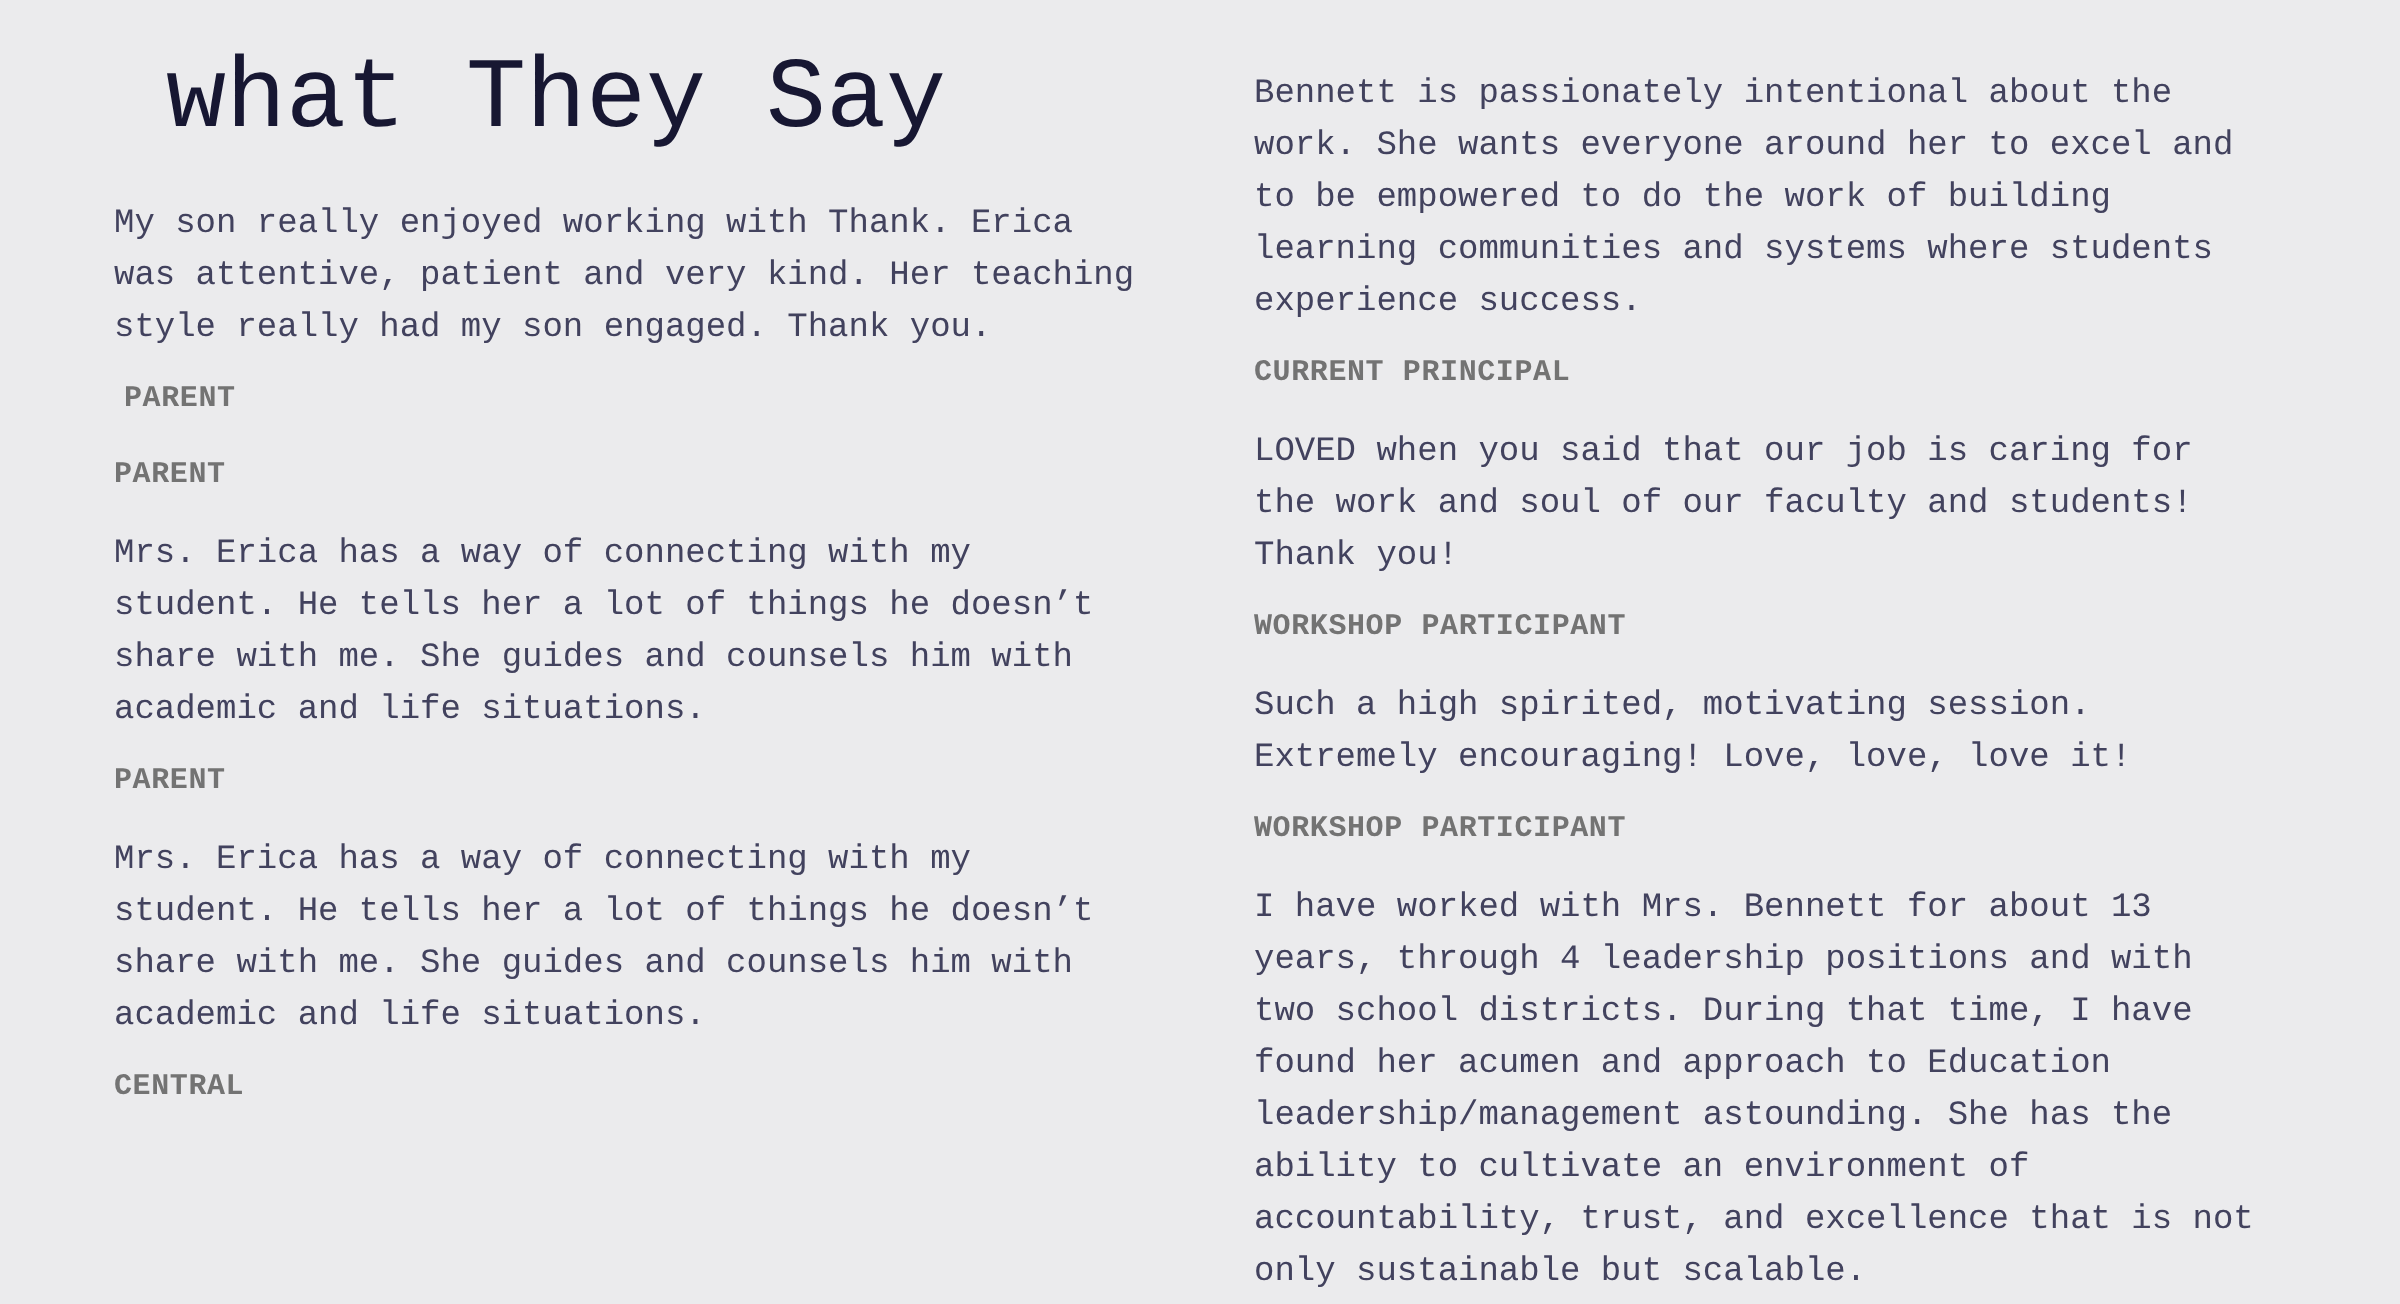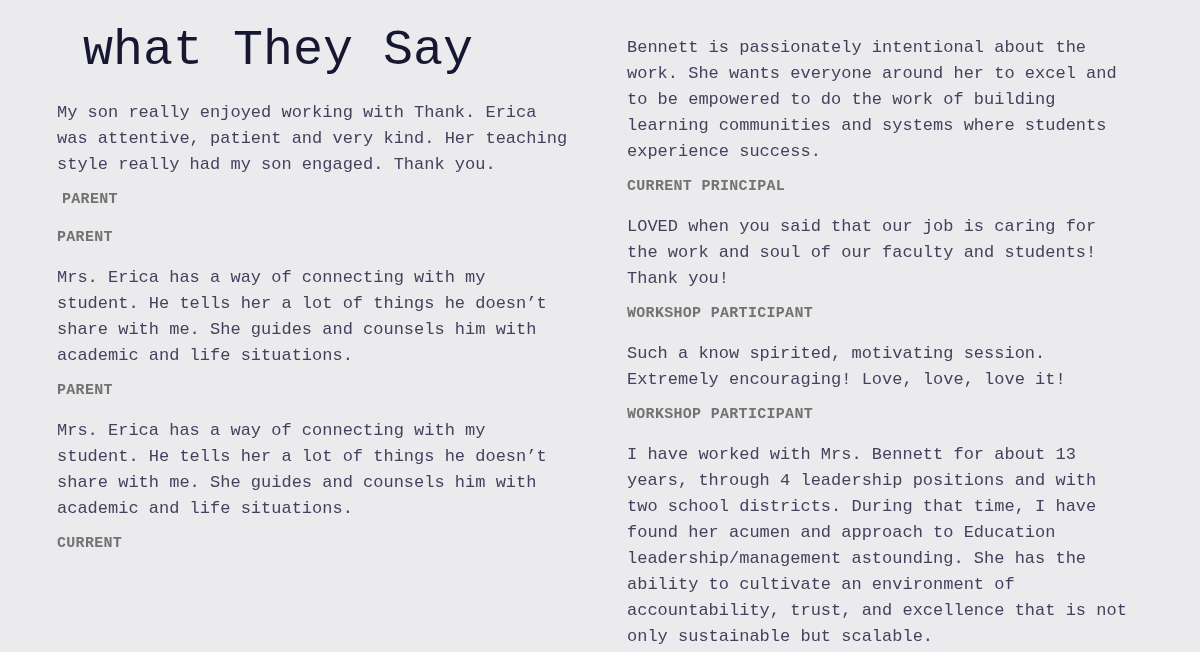--- a/index.html
+++ b/index.html
@@ -65,38 +65,38 @@
       <div class="author">PARENT</div>
     </div>
 
     <div class="testimonial">
       <p class="quote">Mrs. Erica has a way of connecting with my student. He tells her a lot of things he doesn’t share with me. She guides and counsels him with academic and life situations.</p>
       <div class="author">PARENT</div>
     </div>
 
     <div class="testimonial">
       <p class="quote">Mrs. Erica has a way of connecting with my student. He tells her a lot of things he doesn’t share with me. She guides and counsels him with academic and life situations.</p>
-      <div class="author">CURRENT</div>
+      <div class="author">CENTRAL</div>
     </div>
   </div>
 
   <div class="col col-right">
 
     <div class="testimonial">
       <p class="quote">Bennett is passionately intentional about the work. She wants everyone around her to excel and to be empowered to do the work of building learning communities and systems where students experience success.</p>
       <div class="author">CURRENT PRINCIPAL</div>
     </div>
 
     <div class="testimonial">
       <p class="quote">LOVED when you said that our job is caring for the work and soul of our faculty and students! Thank you!</p>
       <div class="author">WORKSHOP PARTICIPANT</div>
     </div>
 
     <div class="testimonial extra-gap">
-      <p class="quote">Such a know spirited, motivating session. Extremely encouraging! Love, love, love it!</p>
+      <p class="quote">Such a high spirited, motivating session. Extremely encouraging! Love, love, love it!</p>
       <div class="author">WORKSHOP PARTICIPANT</div>
     </div>
 
     <div class="testimonial">
       <p class="quote">I have worked with Mrs. Bennett for about 13 years, through 4 leadership positions and with two school districts. During that time, I have found her acumen and approach to Education leadership/management astounding. She has the ability to cultivate an environment of accountability, trust, and excellence that is not only sustainable but scalable.</p>
       <div class="author">CENTRAL ADMINISTRATOR</div>
     </div>
   </div>
 
 </div>

